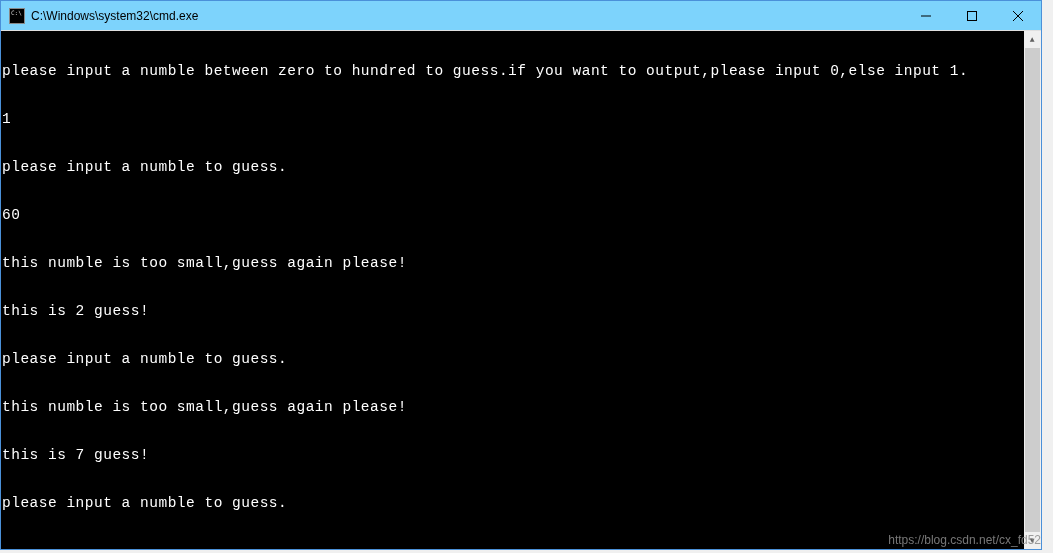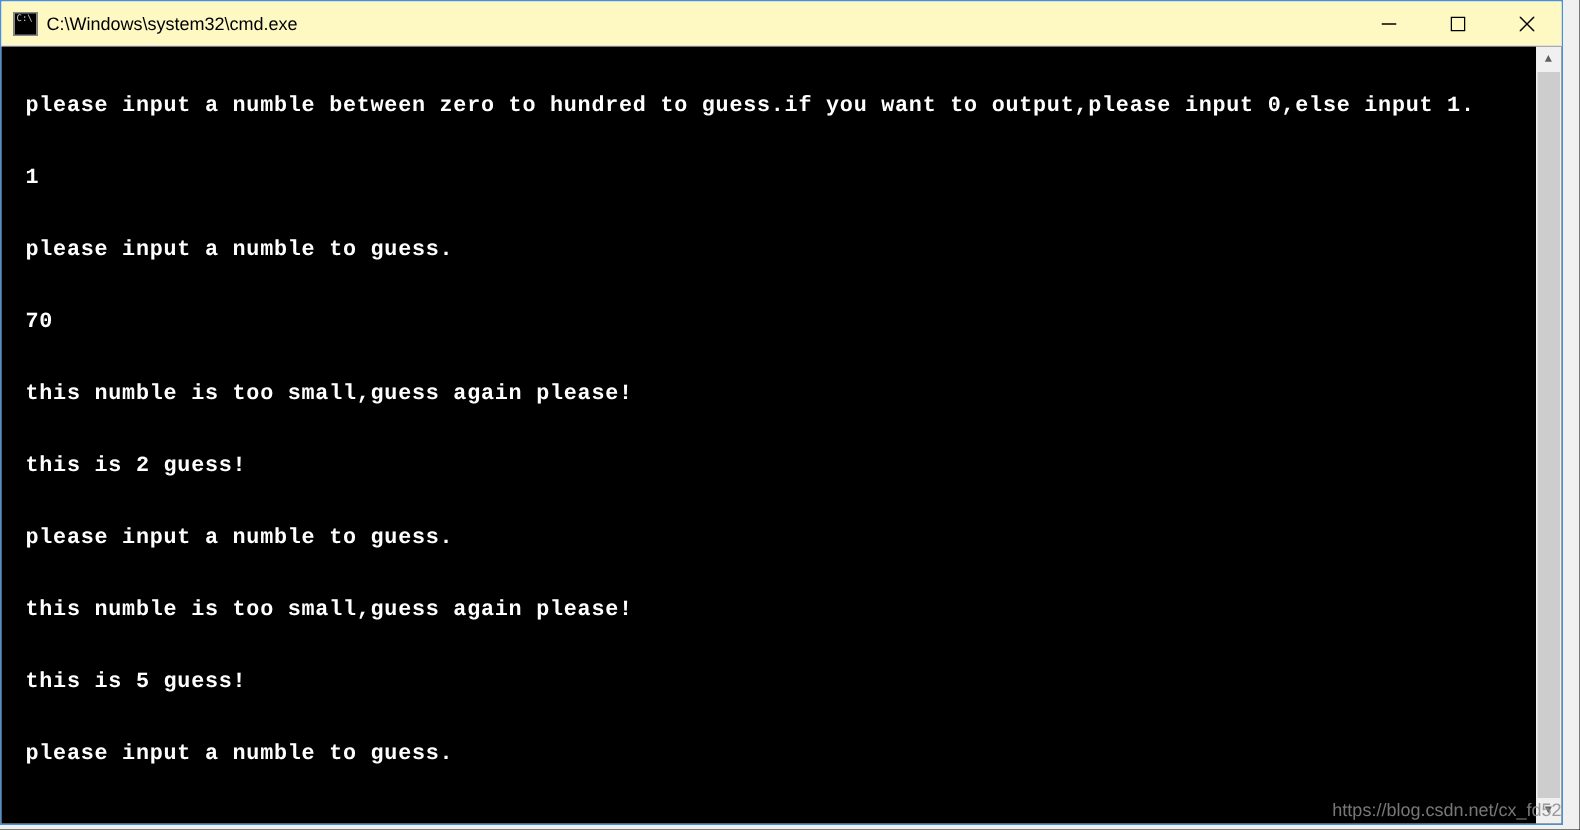--- a/index.html
+++ b/index.html
@@ -19,21 +19,21 @@
       width: 1042px;
       height: 550px;
       background: #fff;
       border: 1px solid #4a90d9;
       display: flex;
       flex-direction: column;
       position: relative;
     }
     .titlebar {
       height: 30px;
-      background: #fef9c3;
+      background: #7dd3fc;
       display: flex;
       align-items: center;
       border-bottom: 1px solid #e0e0e0;
     }
     .title-icon {
       width: 16px;
       height: 16px;
       margin-left: 8px;
       margin-right: 6px;
       background: #000;
@@ -87,22 +87,21 @@
       position: relative;
       white-space: pre;
       letter-spacing: 0.5px;
     }
     .console-body {
       position: absolute;
       top: 0;
       left: 0;
       right: 17px;
       bottom: 0;
-      padding-left: 15px;
-      font-weight: bold;
+      padding-left: 0;
     }
     .scrollbar {
       position: absolute;
       right: 0;
       top: 0;
       width: 17px;
       height: 100%;
       background: #f0f0f0;
     }
     .scroll-arrow {
@@ -174,26 +173,26 @@
             <line x1="10" y1="0" x2="0" y2="10" stroke="currentColor" stroke-width="1"></line>
           </svg>
       </div>
     </div>
   </div>
   <div class="console">
     <div class="console-body">
       <span class="line">please input a numble between zero to hundred to guess.if you want to output,please input 0,else input 1.</span>
       <span class="line">1</span>
       <span class="line">please input a numble to guess.</span>
-      <span class="line">70</span>
+      <span class="line">60</span>
       <span class="line">this numble is too small,guess again please!</span>
       <span class="line">this is 2 guess!</span>
       <span class="line">please input a numble to guess.</span>
       <span class="line">this numble is too small,guess again please!</span>
-      <span class="line">this is 5 guess!</span>
+      <span class="line">this is 7 guess!</span>
       <span class="line">please input a numble to guess.</span>
       
       
       
       
       
       
       
       
       

